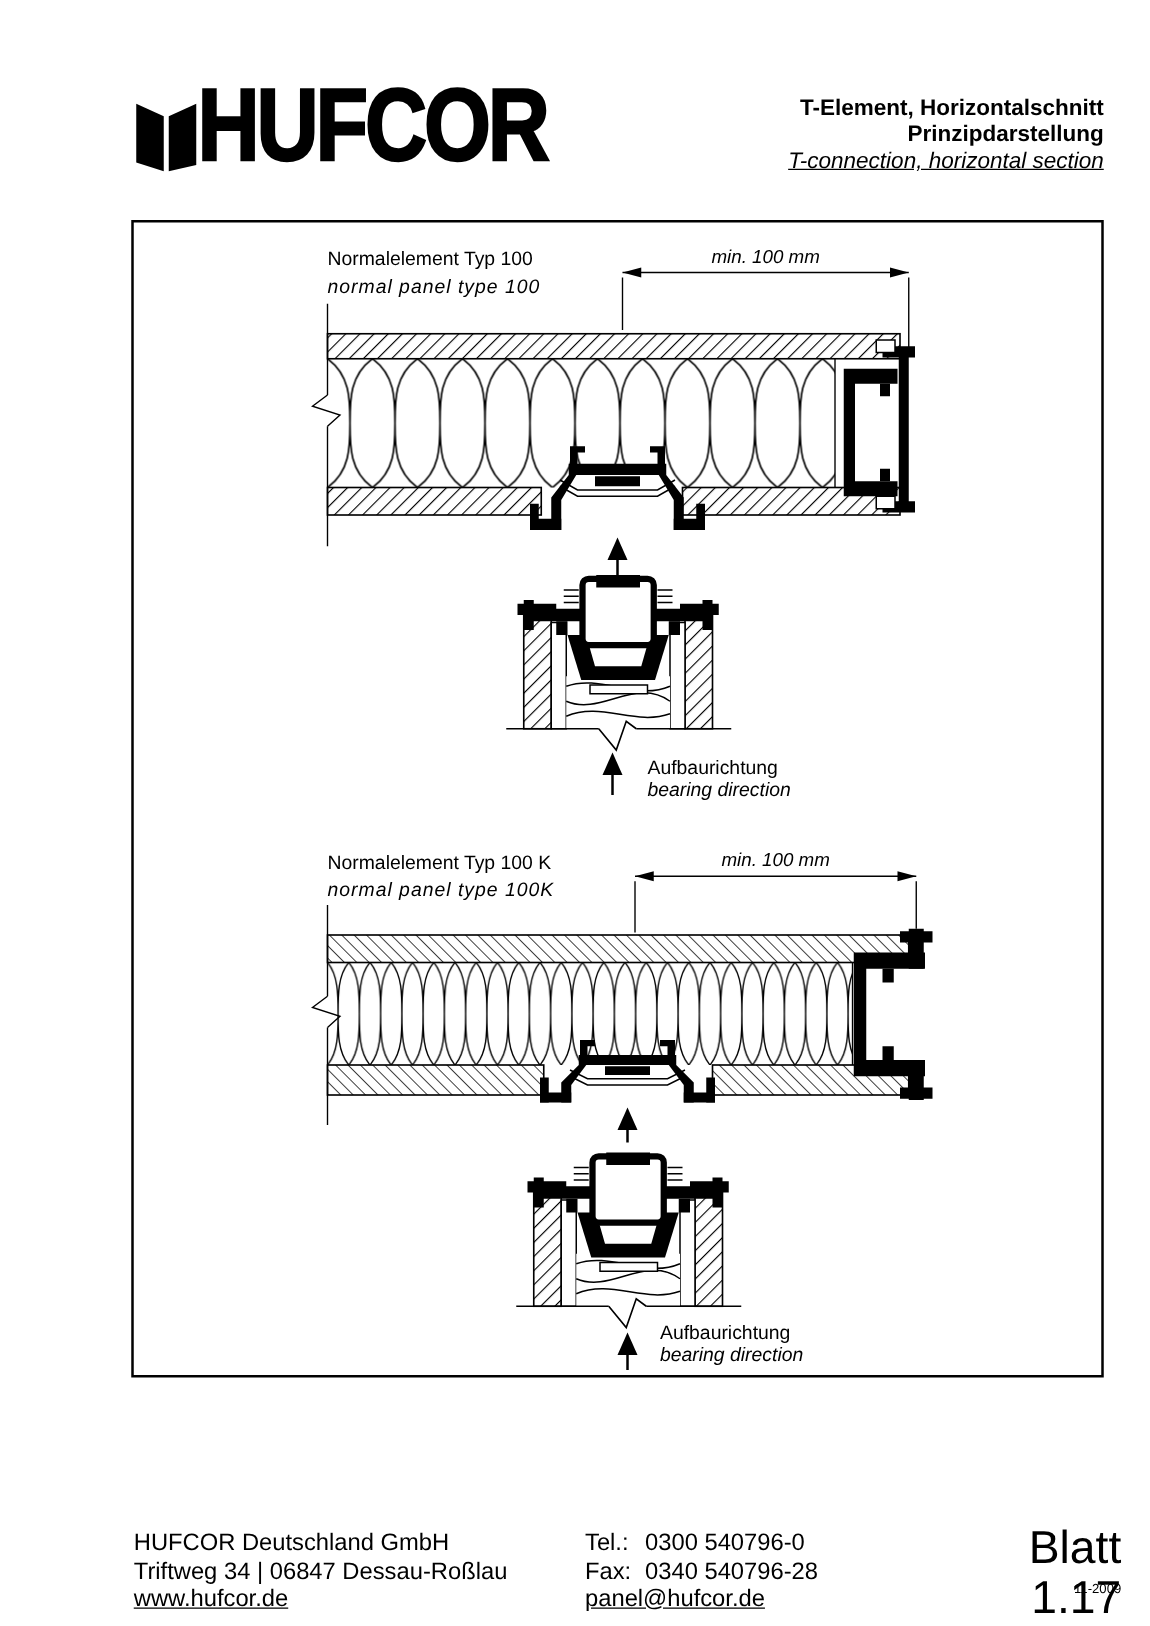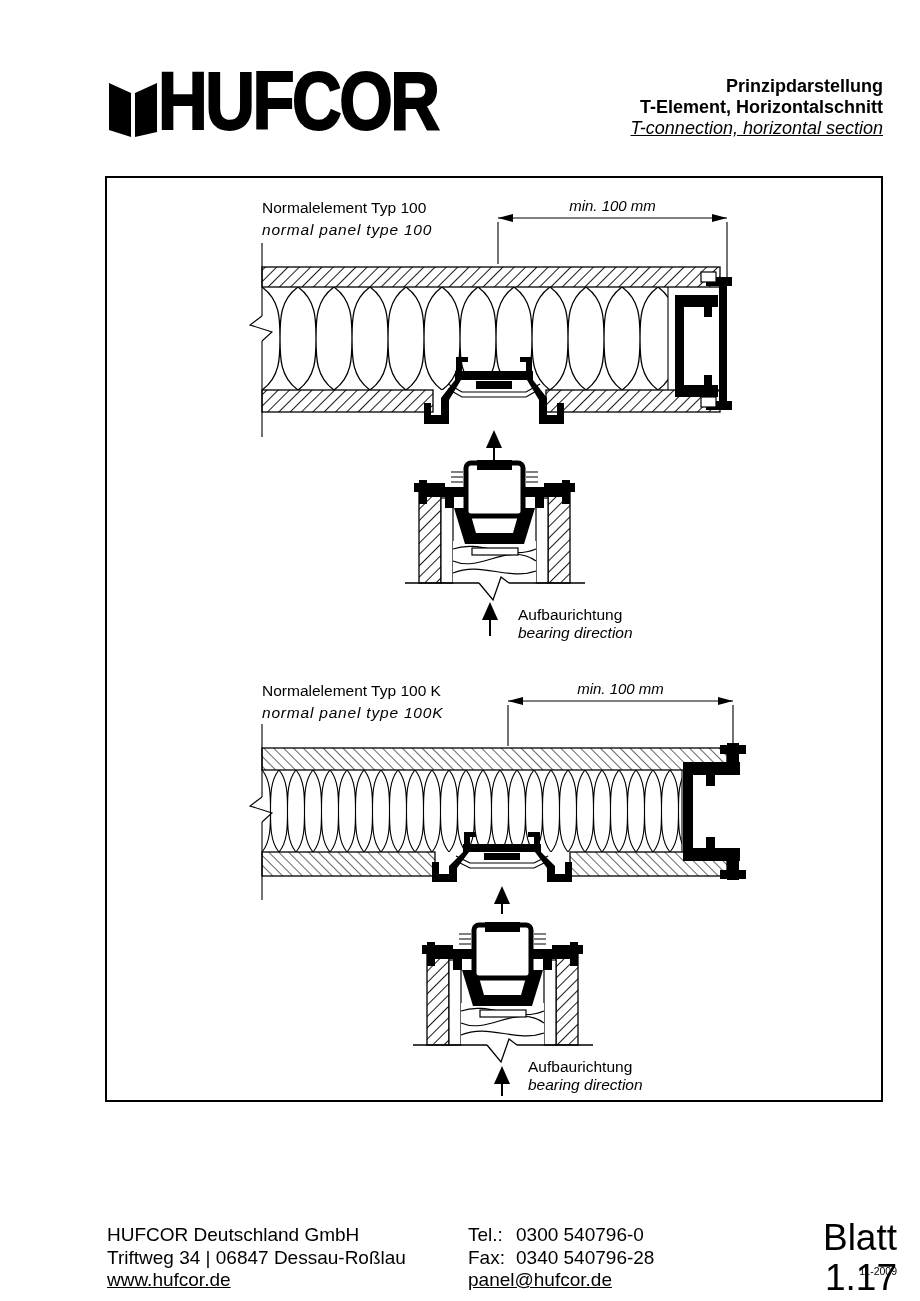--- a/index.html
+++ b/index.html
@@ -44,22 +44,22 @@
 </head>
 <body>
 
 <svg id="logo-icon" class="abs" viewBox="0 0 54 64">
   <polygon points="3,8 25,18 25,62 3,55" fill="#000"></polygon>
   <polygon points="29,18 51,8 51,57 29,62" fill="#000"></polygon>
 </svg>
 <div id="logo-text" class="abs">HUFCOR</div>
 
 <div id="header-titles" class="abs">
+  <div class="b">T-Element, Horizontalschnitt</div>
   <div class="b">Prinzipdarstellung</div>
-  <div class="b">T-Element, Horizontalschnitt</div>
   <div class="i">T-connection, horizontal section</div>
 </div>
 
 <div id="frame" class="abs"></div>
 
 <svg id="sheet-svg" class="abs" viewBox="105 176 778 926">
   <defs>
     <pattern id="hatch1" width="8" height="8" patternUnits="userSpaceOnUse" patternTransform="rotate(45)">
       <rect width="8" height="8" fill="#fff"></rect>
       <line x1="0" y1="0" x2="0" y2="8" stroke="#000" stroke-width="1.8"></line>

